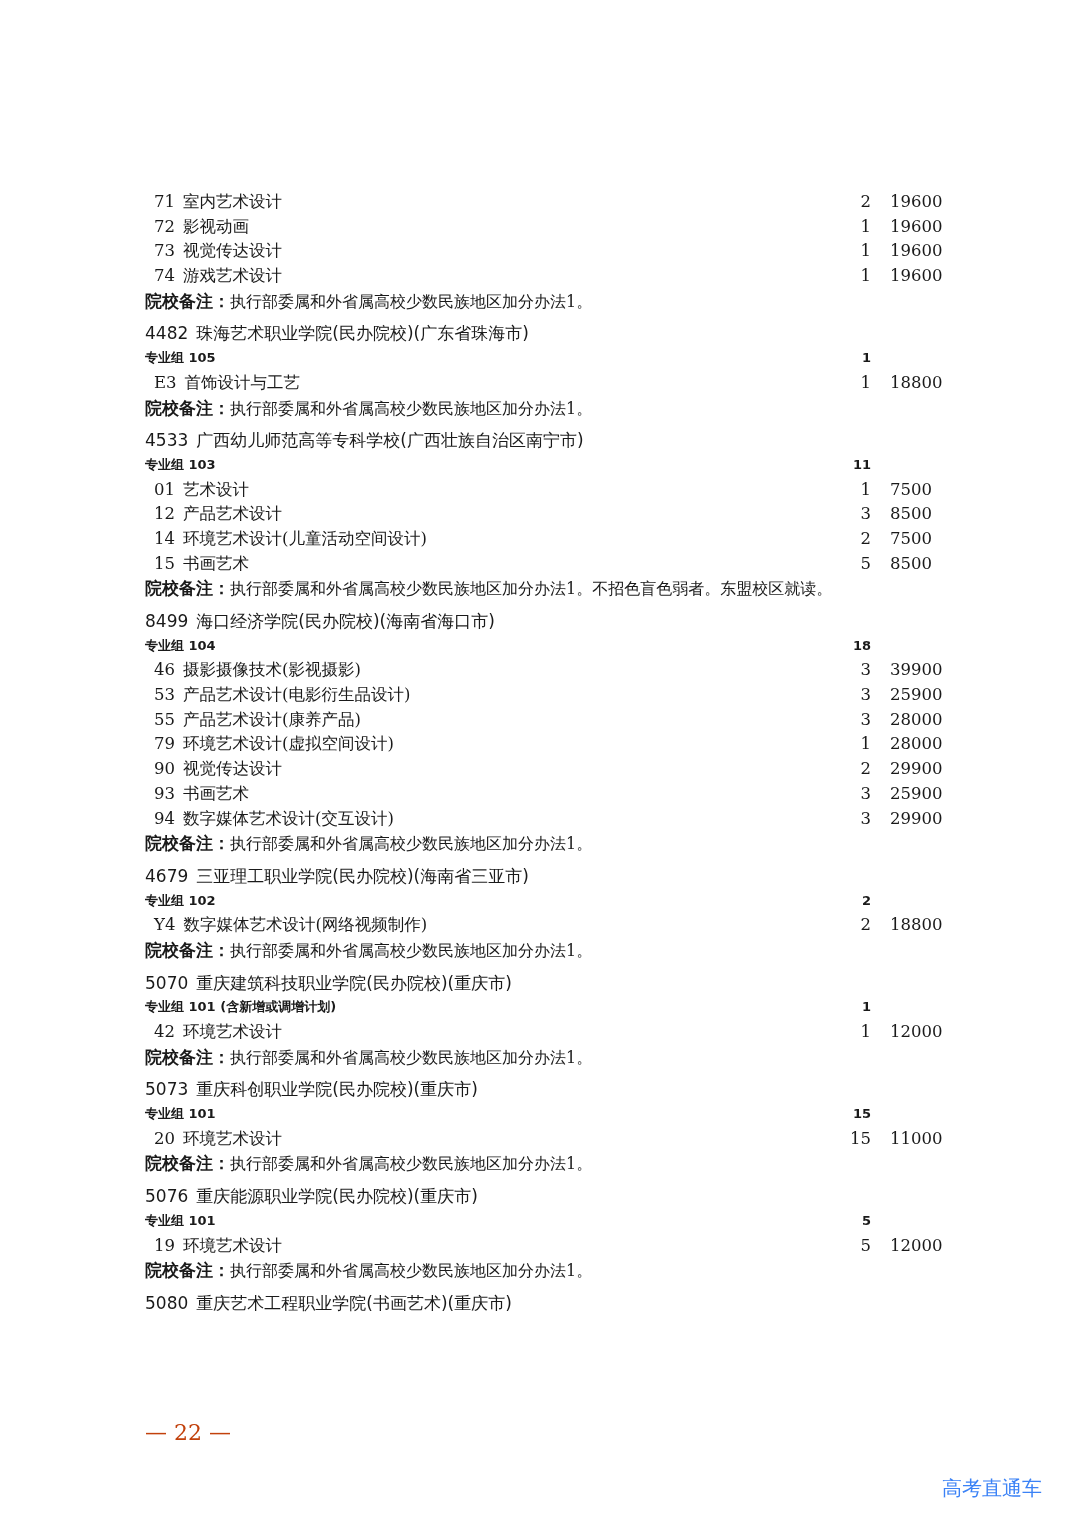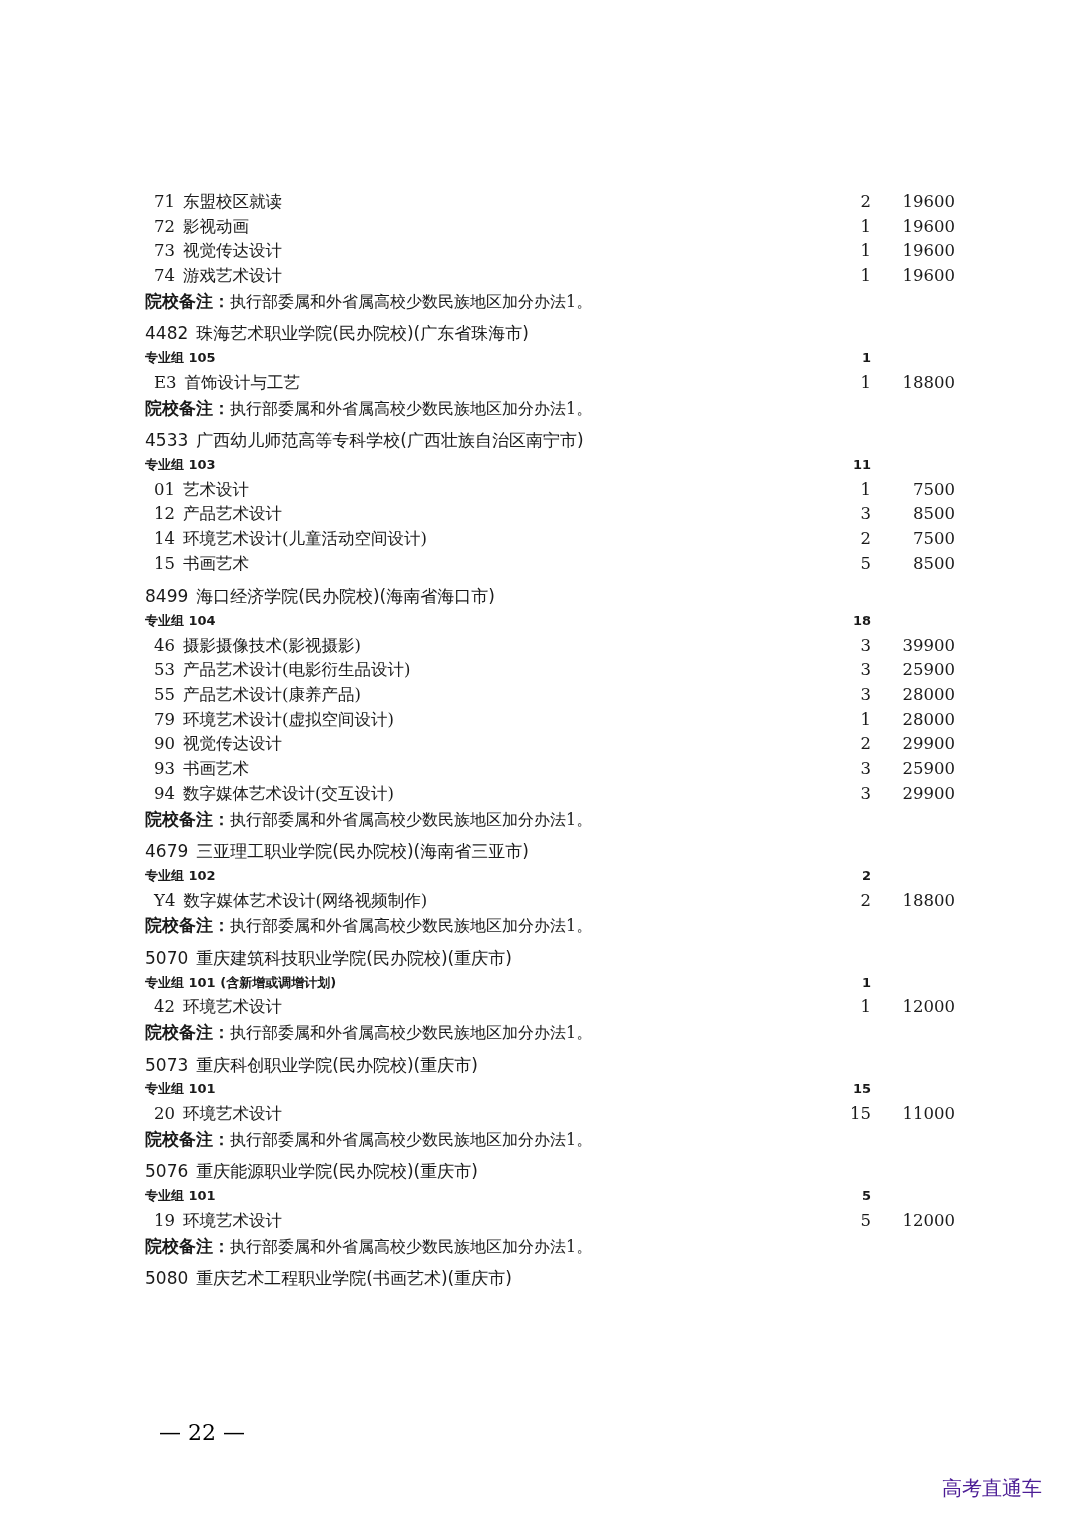--- a/index.html
+++ b/index.html
@@ -6,48 +6,49 @@
     body { width: 1080px; height: 1528px; position: relative; overflow: hidden; color: #1a1a1a; }
     #doc { position: absolute; left: 145px; top: 190px; width: 815px; }
     .row { position: relative; height: 24.7px; line-height: 24.7px; white-space: nowrap; }
     .school { font-family: "DejaVu Sans", sans-serif; font-size: 17px; margin-top: 8px; }
     .group { font-family: "DejaVu Sans", sans-serif; font-size: 13px; font-weight: bold; }
     .prog { font-family: "DejaVu Serif", serif; font-size: 16.5px; padding-left: 9px; }
     .note { font-family: "DejaVu Serif", serif; font-size: 16px; }
     .note .lbl { font-family: "DejaVu Sans", sans-serif; font-weight: bold; font-size: 17px; }
     .code { display: inline-block; margin-right: 8px; }
     .cnt { position: absolute; left: 690px; width: 36px; text-align: right; top: 0; }
-    .fee { position: absolute; left: 745px; width: 65px; text-align: right; top: 0; font-family: "DejaVu Serif", serif; }
-    .page-num { position: absolute; left: 159px; top: 1420px; font-family: "DejaVu Serif", serif; font-size: 22px; color: #000000; }
-    .watermark { position: absolute; left: 942px; top: 1475px; font-family: "DejaVu Sans", sans-serif; font-size: 20px; color: #4c1d95; }
+    .fee { position: absolute; left: 745px; width: 65px; text-align: left; top: 0; font-family: "DejaVu Serif", serif; }
+    .page-num { position: absolute; left: 145px; top: 1420px; font-family: "DejaVu Serif", serif; font-size: 22px; color: #c2410c; }
+    .watermark { position: absolute; left: 942px; top: 1475px; font-family: "DejaVu Sans", sans-serif; font-size: 20px; color: #3b82f6; }
   </style>
 </head>
 <body>
 
 <div id="doc">
     <div>
-      <div class="row prog"><span class="code">71</span><span>东盟校区就读</span><span class="cnt">2</span><span class="fee">19600</span></div>
+      <div class="row prog"><span class="code">71</span><span>室内艺术设计</span><span class="cnt">2</span><span class="fee">19600</span></div>
       <div class="row prog"><span class="code">72</span><span>影视动画</span><span class="cnt">1</span><span class="fee">19600</span></div>
       <div class="row prog"><span class="code">73</span><span>视觉传达设计</span><span class="cnt">1</span><span class="fee">19600</span></div>
       <div class="row prog"><span class="code">74</span><span>游戏艺术设计</span><span class="cnt">1</span><span class="fee">19600</span></div>
       <div class="row note"><span class="lbl">院校备注：</span><span>执行部委属和外省属高校少数民族地区加分办法1。</span></div>
     </div>
     <div>
       <div class="row school"><span class="code">4482</span><span>珠海艺术职业学院(民办院校)(广东省珠海市)</span></div>
       <div class="row group"><span>专业组 105</span><span class="cnt">1</span></div>
       <div class="row prog"><span class="code">E3</span><span>首饰设计与工艺</span><span class="cnt">1</span><span class="fee">18800</span></div>
       <div class="row note"><span class="lbl">院校备注：</span><span>执行部委属和外省属高校少数民族地区加分办法1。</span></div>
     </div>
     <div>
       <div class="row school"><span class="code">4533</span><span>广西幼儿师范高等专科学校(广西壮族自治区南宁市)</span></div>
       <div class="row group"><span>专业组 103</span><span class="cnt">11</span></div>
       <div class="row prog"><span class="code">01</span><span>艺术设计</span><span class="cnt">1</span><span class="fee">7500</span></div>
       <div class="row prog"><span class="code">12</span><span>产品艺术设计</span><span class="cnt">3</span><span class="fee">8500</span></div>
       <div class="row prog"><span class="code">14</span><span>环境艺术设计(儿童活动空间设计)</span><span class="cnt">2</span><span class="fee">7500</span></div>
       <div class="row prog"><span class="code">15</span><span>书画艺术</span><span class="cnt">5</span><span class="fee">8500</span></div>
+      <div class="row note"><span class="lbl">院校备注：</span><span>执行部委属和外省属高校少数民族地区加分办法1。不招色盲色弱者。东盟校区就读。</span></div>
     </div>
     <div>
       <div class="row school"><span class="code">8499</span><span>海口经济学院(民办院校)(海南省海口市)</span></div>
       <div class="row group"><span>专业组 104</span><span class="cnt">18</span></div>
       <div class="row prog"><span class="code">46</span><span>摄影摄像技术(影视摄影)</span><span class="cnt">3</span><span class="fee">39900</span></div>
       <div class="row prog"><span class="code">53</span><span>产品艺术设计(电影衍生品设计)</span><span class="cnt">3</span><span class="fee">25900</span></div>
       <div class="row prog"><span class="code">55</span><span>产品艺术设计(康养产品)</span><span class="cnt">3</span><span class="fee">28000</span></div>
       <div class="row prog"><span class="code">79</span><span>环境艺术设计(虚拟空间设计)</span><span class="cnt">1</span><span class="fee">28000</span></div>
       <div class="row prog"><span class="code">90</span><span>视觉传达设计</span><span class="cnt">2</span><span class="fee">29900</span></div>
       <div class="row prog"><span class="code">93</span><span>书画艺术</span><span class="cnt">3</span><span class="fee">25900</span></div>

